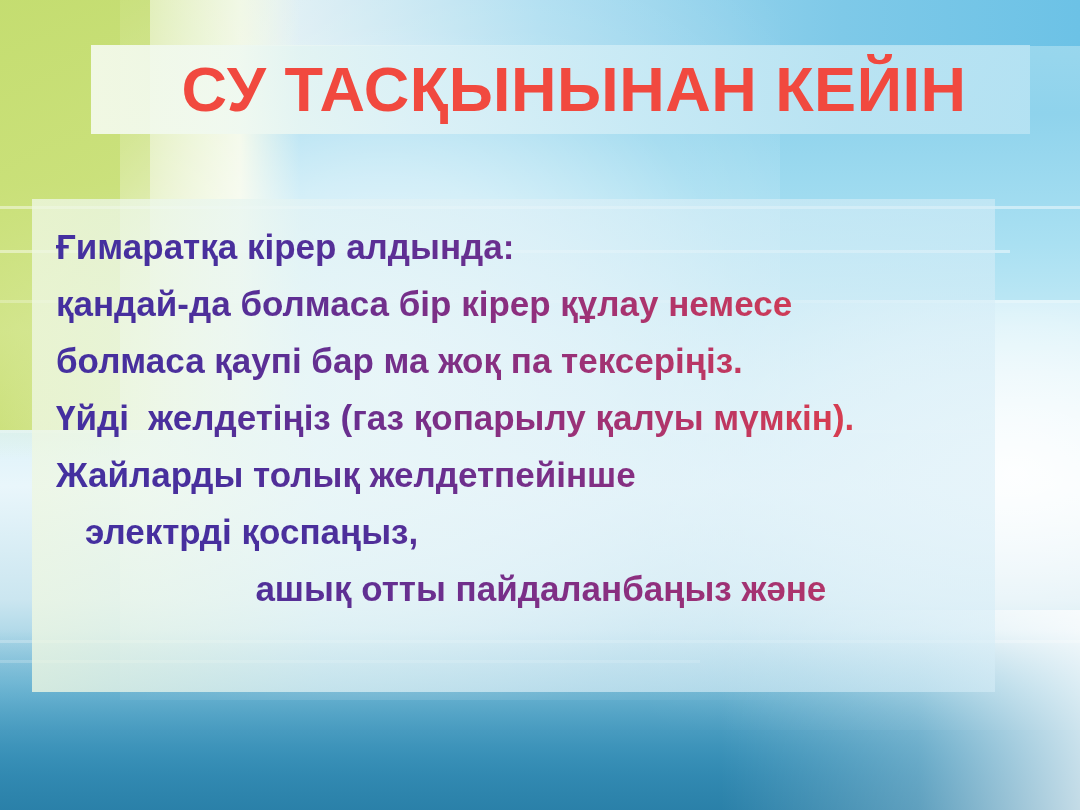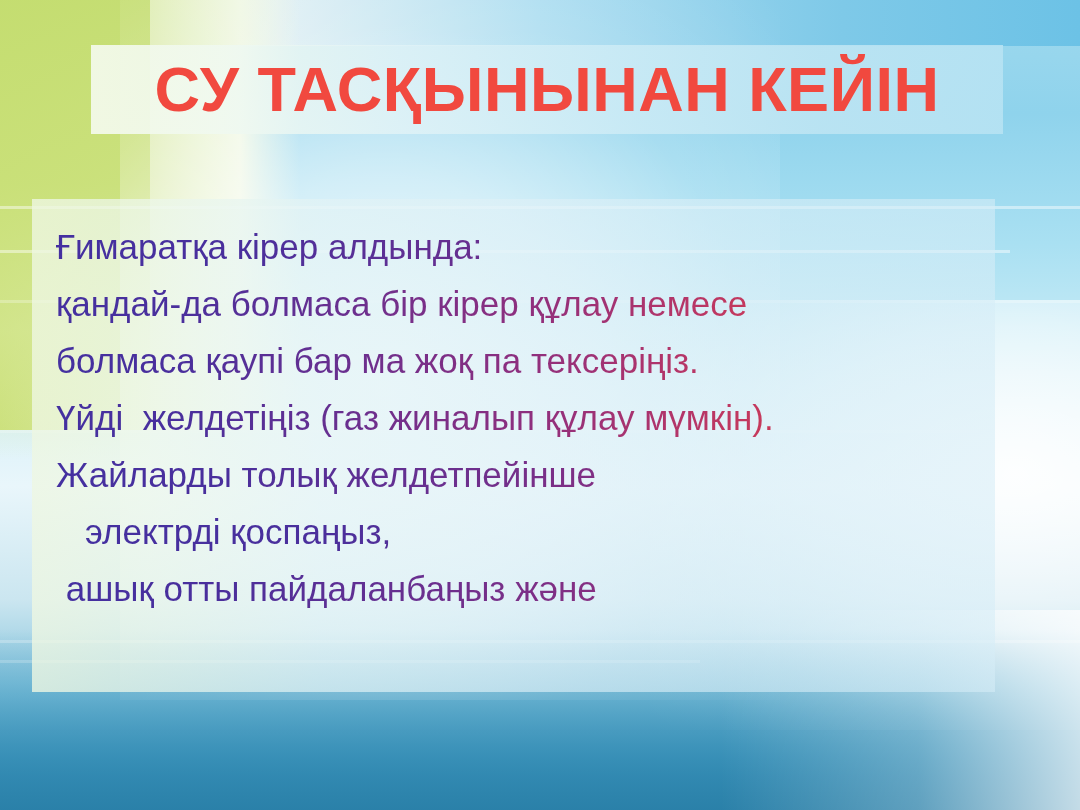--- a/index.html
+++ b/index.html
@@ -98,20 +98,21 @@
     top: 45px;
     width: 912px;
     height: 89px;
     background: linear-gradient(to right,
       rgba(244,250,236,0.92) 0%, rgba(240,249,240,0.88) 14%,
       rgba(225,243,247,0.85) 34%, rgba(206,236,246,0.85) 58%,
       rgba(190,229,243,0.88) 80%, rgba(183,227,243,0.9) 100%);
     display: flex;
     align-items: center;
     justify-content: center;
+    padding-left: 27px;
   }
   .title-text {
     font-size: 63px;
     font-weight: 700;
     letter-spacing: 0.5px;
     color: #f1493f;
     white-space: nowrap;
     line-height: 1;
   }
 
@@ -128,38 +129,38 @@
       rgba(216,238,247,0.62) 74%, rgba(214,237,247,0.58) 100%);
   }
   .body-lines {
     position: absolute;
     left: 56px;
     top: 218px;
     width: 960px;
   }
   .bline {
     font-size: 35px;
-    font-weight: 400;
+    font-weight: 700;
     line-height: 57px;
     white-space: pre;
     background-image: linear-gradient(100deg,
       #4430a0 0%, #4a2f9c 14%, #6b2f8e 32%, #8e2f7e 50%,
       #b43568 66%, #d33c53 80%, #e2404c 92%, #e8414a 100%);
     -webkit-background-clip: text;
     background-clip: text;
     color: transparent;
     -webkit-text-fill-color: transparent;
   }
   .bline.l1 { background-size: 1400px 100%; }
   .bline.l2 { background-size: 940px 100%; }
   .bline.l3 { background-size: 940px 100%; }
   .bline.l4 { background-size: 950px 100%; }
   .bline.l5 { background-size: 1250px 100%; }
   .bline.l6 { background-size: 1700px 100%; margin-left: 29px; }
-  .bline.l7 { background-size: 1180px 100%; }
+  .bline.l7 { background-size: 1180px 100%; text-align: center; }
   .bline.l8 { background-size: 1450px 100%; }
 </style>
 </head>
 <body>
 
 <div id="slide">
 
   <div class="bg-base"></div>
   <div class="bg-topbar"></div>
   <div class="bg-greenleft"></div>
@@ -179,19 +180,19 @@
   <div class="title-band">
     <div class="title-text">СУ ТАСҚЫНЫНАН КЕЙІН</div>
   </div>
 
   <div class="body-panel"></div>
 
   <div class="body-lines">
     <div class="bline l1">Ғимаратқа кірер алдында:</div>
     <div class="bline l2">қандай-да болмаса бір кірер құлау немесе</div>
     <div class="bline l3">болмаса қаупі бар ма жоқ па тексеріңіз.</div>
-    <div class="bline l4">Үйді  желдетіңіз (газ жиналып құлау мүмкін).</div>
+    <div class="bline l4">Үйді  желдетіңіз (газ қопарылу қалуы мүмкін).</div>
     <div class="bline l5">Жайларды толық желдетпейінше</div>
     <div class="bline l6">электрді қоспаңыз,</div>
     <div class="bline l7"> ашық отты пайдаланбаңыз және</div>
   </div>
 
 </div>
 
 </body></html>

